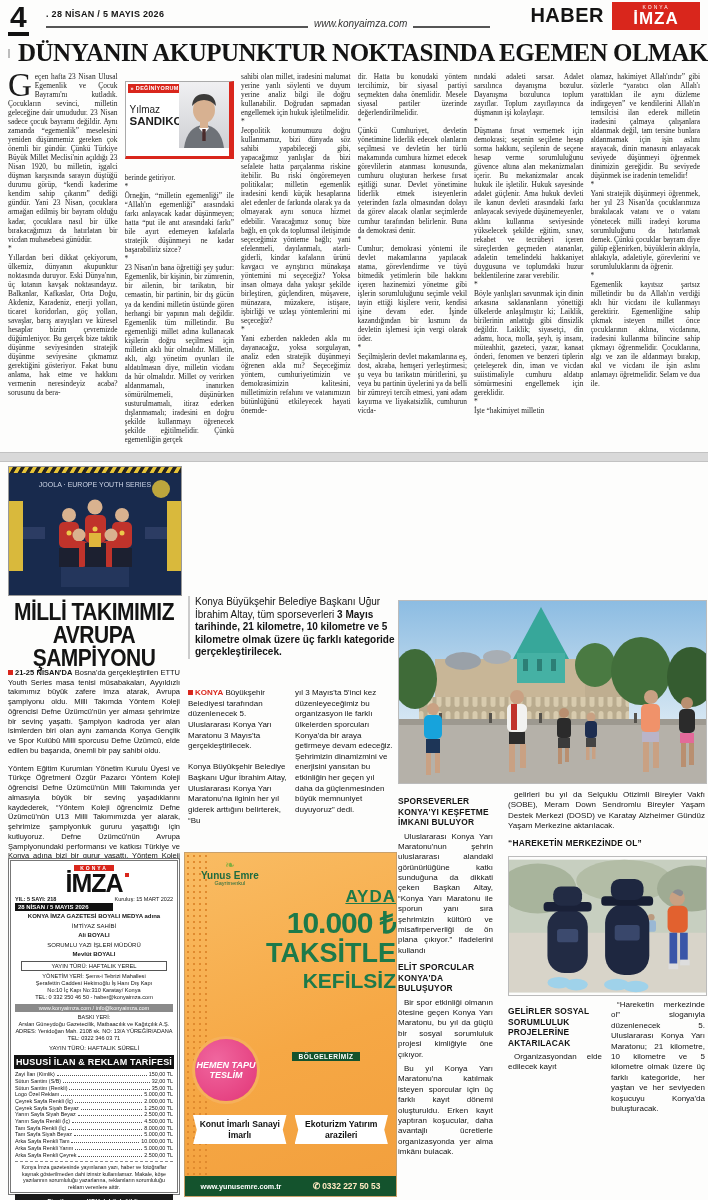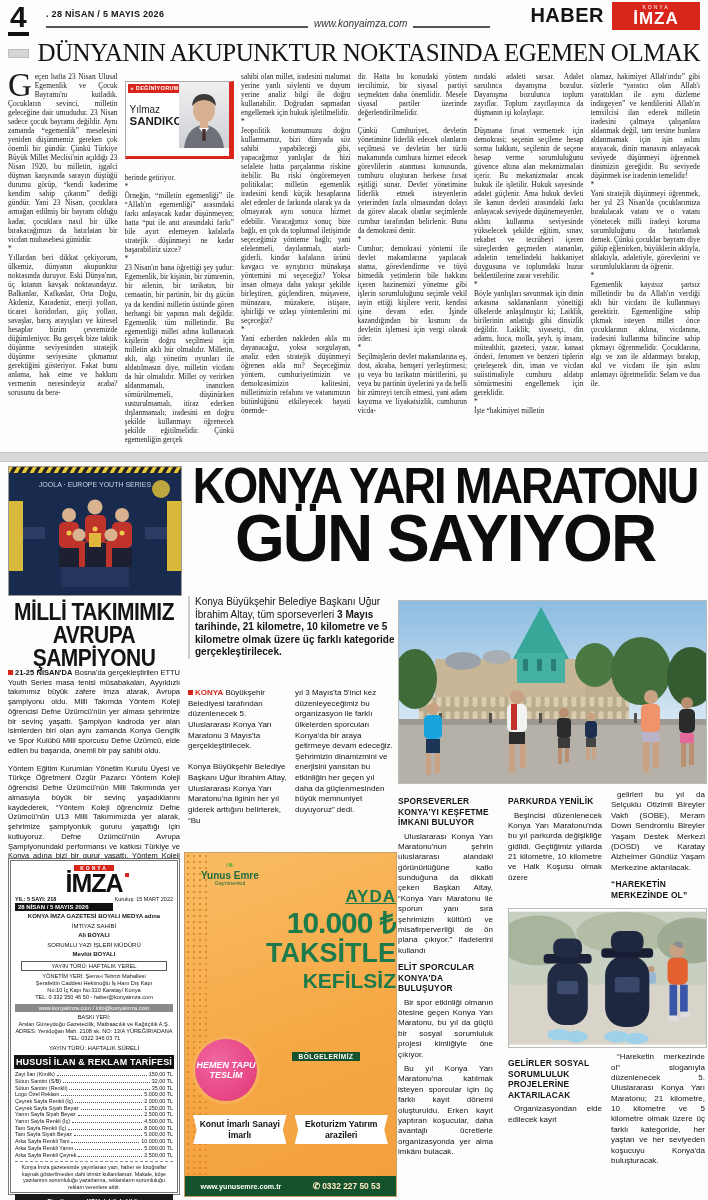--- a/index.html
+++ b/index.html
@@ -11,21 +11,21 @@
   .hdr-date{position:absolute;left:38px;top:7px;font-size:9px;font-weight:bold;letter-spacing:.3px;}
   .hdr-rule{position:absolute;left:38px;right:210px;top:24px;border-bottom:2px solid #555;}
   .hdr-site{position:absolute;left:300px;top:16px;font-size:10px;font-style:italic;color:#333;background:#fdfdfc;padding:0 6px;}
   .hdr-section{position:absolute;right:96px;top:2px;font-size:20px;font-weight:bold;letter-spacing:.5px;}
   .hdr-brand{position:absolute;right:0;top:0;width:88px;height:28px;background:#d9261c;color:#fff;text-align:center;}
   .hdr-brand .bt{display:block;font-size:5px;letter-spacing:2px;padding-top:2px;}
   .hdr-brand .bm{display:block;font-size:17px;font-weight:bold;letter-spacing:1px;line-height:17px;}
   
   .ophead{position:absolute;top:38px;left:8px;right:8px;height:30px;display:flex;align-items:center;gap:8px;}
   .ophead .bar{flex:1;height:7px;background:#d6d6d6;border:1px solid #bdbdbd;}
-  .ophead h1{margin:0;font-family:"Liberation Serif",serif;font-size:25px;font-weight:normal;letter-spacing:-.5px;white-space:nowrap;}
+  .ophead h1{margin:0;font-family:"Liberation Serif",serif;font-size:25px;font-weight:bold;letter-spacing:-.5px;white-space:nowrap;}
   
   .opcols{position:absolute;top:72px;left:8px;right:8px;height:376px;display:flex;gap:7px;}
   .opcol{flex:1;font-family:"Liberation Serif",serif;font-size:7.4px;line-height:1.22;text-align:justify;
          white-space:pre-line;overflow:hidden;color:#1c1c1c;}
   .dropcap{float:left;font-size:33px;line-height:26px;padding-right:3px;font-family:"Liberation Serif",serif;}
   .authorbox{position:relative;height:74px;margin-bottom:5px;border:1px solid #aaa;border-right:5px solid #d9261c;border-bottom:3px solid #d9261c;background:#fff;white-space:normal;}
   .kicker{position:absolute;top:2px;left:2px;background:#d9261c;color:#fff;font-family:"Liberation Sans",sans-serif;
           font-size:5.5px;font-weight:bold;padding:1px 3px;letter-spacing:.3px;}
   .kicker:before{content:"»";margin-right:2px;}
   .aname{position:absolute;left:4px;top:22px;font-family:"Liberation Sans",sans-serif;line-height:1.1;white-space:nowrap;}
@@ -338,24 +338,20 @@
         <span>Arka Sayfa Renkli Çeyrek</span>
         <span class="dots"></span>
         <span>2.500,00 TL</span>
       </div>
       </div>
     <div class="knote">Konya İmza gazetesinde yayınlanan yazı, haber ve fotoğraflar kaynak gösterilmeden dahi izinsiz kullanılamaz. Makale, köşe yazılarının sorumluluğu yazarlarına, reklamların sorumluluğu reklam verenlere aittir.</div>
     <div class="kkdv">Fiyatlarımıza KDV dahil değildir.
 Adrese abone: 50 TL</div>
   </div>
 
-  <div class="mhead">
-    <span class="l1">KONYA YARI MARATONU</span>
-    <span class="l2">GÜN SAYIYOR</span>
-  </div>
 
   <div class="mintro">
     <span>Konya Büyükşehir Belediye Başkanı Uğur İbrahim Altay, tüm sporseverleri </span><span class="b">3 Mayıs tarihinde, 21 kilometre, 10 kilometre ve 5 kilometre olmak üzere üç farklı kategoride gerçekleştirilecek.</span>
   </div>
 
   <div class="mbody">
     <div class="c"><span class="sq"></span><span class="red">KONYA</span> <span>Büyükşehir Belediyesi tarafından düzenlenecek 5. Uluslararası Konya Yarı Maratonu 3 Mayıs'ta gerçekleştirilecek.
 
 Konya Büyükşehir Belediye Başkanı Uğur İbrahim Altay, Uluslararası Konya Yarı Maratonu'na ilginin her yıl giderek arttığını belirterek, “Bu</span></div>
     <div class="c">yıl 3 Mayıs'ta 5'inci kez düzenleyeceğimiz bu organizasyon ile farklı ülkelerden sporcuları Konya'da bir araya getirmeye devam edeceğiz. Şehrimizin dinamizmini ve enerjisini yansıtan bu etkinliğin her geçen yıl daha da güçlenmesinden büyük memnuniyet duyuyoruz” dedi.</div>
@@ -448,24 +444,20 @@
     <div class="colA">
       <div class="subh">SPORSEVERLER KONYA'YI KEŞFETME İMKANI BULUYOR</div>
       <p class="subp">Uluslararası Konya Yarı Maratonu'nun şehrin uluslararası alandaki görünürlüğüne katkı sunduğuna da dikkati çeken Başkan Altay, “Konya Yarı Maratonu ile sporun yanı sıra şehrimizin kültürü ve misafirperverliği de ön plana çıkıyor.” ifadelerini kullandı</p>
       <div class="subh">ELİT SPORCULAR KONYA'DA BULUŞUYOR</div>
       <p class="subp">Bir spor etkinliği olmanın ötesine geçen Konya Yarı Maratonu, bu yıl da güçlü bir sosyal sorumluluk projesi kimliğiyle öne çıkıyor.</p>
       <p class="subp">Bu yıl Konya Yarı Maratonu'na katılmak isteyen sporcular için üç farklı kayıt dönemi oluşturuldu. Erken kayıt yaptıran koşucular, daha avantajlı ücretlerle organizasyonda yer alma imkânı bulacak.</p>
     </div>
     <div class="colBC">
       <div class="bcrow">
         <div class="bc">
-          <div class="subh">PARKURDA YENİLİK</div>
-          <p class="subp">Beşincisi düzenlenecek Konya Yarı Maratonu'nda bu yıl parkurda değişikliğe gidildi. Geçtiğimiz yıllarda 21 kilometre, 10 kilometre ve Halk Koşusu olmak üzere</p>
-        </div>
-        <div class="bc">
           <p class="subp">gelirleri bu yıl da Selçuklu Otizimli Bireyler Vakfı (SOBE), Meram Down Sendromlu Bireyler Yaşam Destek Merkezi (DOSD) ve Karatay Alzheimer Gündüz Yaşam Merkezine aktarılacak.</p>
           <div class="subh">“HAREKETİN MERKEZİNDE OL”</div>
         </div>
       </div>
       <svg class="mascot" viewBox="0 0 205 138" xmlns="http://www.w3.org/2000/svg">
         <rect width="205" height="138" fill="#c7cfc0"></rect>
         <ellipse cx="30" cy="30" rx="40" ry="26" fill="#a8b49c"></ellipse>
           <ellipse cx="120" cy="22" rx="50" ry="22" fill="#b3bda6"></ellipse>
           <ellipse cx="190" cy="30" rx="36" ry="24" fill="#9fab93"></ellipse>
         <rect y="76" width="205" height="62" fill="#d8d4c9"></rect>

